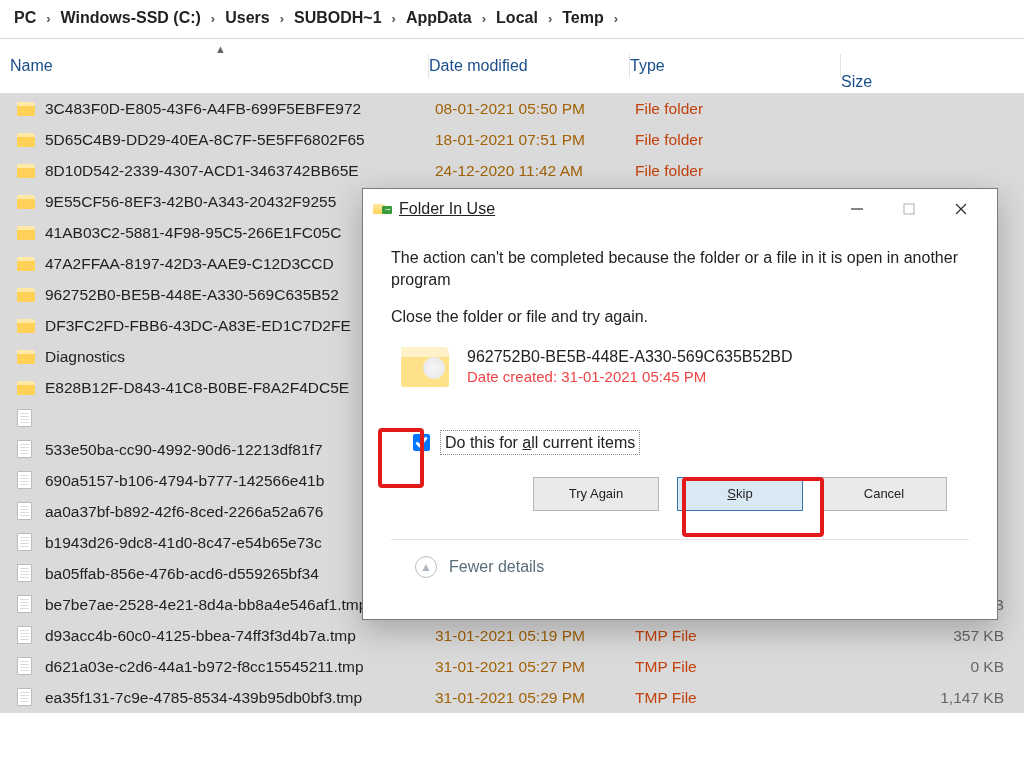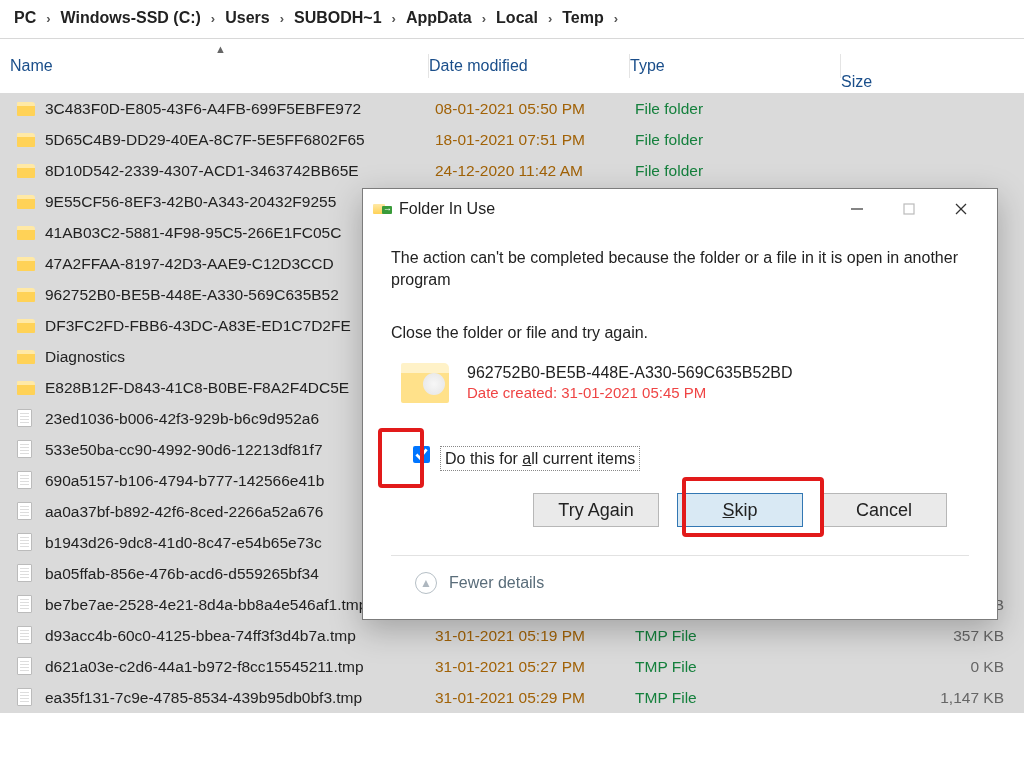--- a/index.html
+++ b/index.html
@@ -17,53 +17,53 @@
   .cols .c-size { flex:1;margin-top:32px;}
   .sort-ind { position:absolute; left:205px; top:-14px; font-size:11px; color:#666;}
   .cdiv { width:1px; height:24px; background:#e4e4e4; margin-right:0;}
   
   .files {}
   .row { display:flex; align-items:center; height:31px; padding-left:17px; font-size:15.5px; color:#222;}
   .row.sel { background:#dadada;}
   .row .icon { width:20px; height:20px; margin-right:8px; flex-shrink:0; display:inline-block;}
   .row .nm { width:390px; white-space:nowrap; overflow:hidden;}
   .row .dt { width:200px; color:#a16207;}
-  .row .tp { width:210px; color:#15803d;}
+  .row .tp { width:210px; color:#c2410c;}
   .row .sz { flex:1; text-align:right; padding-right:20px; color:#666;}
   .folder-icon { background:linear-gradient(#ffe9a6 0 30%, #ffd257 30% 100%); border-radius:1px 3px 1px 1px; width:18px; height:14px; margin-top:3px;}
   .file-icon { border:1px solid #bbb; background:#fff; width:15px; height:18px; border-radius:1px; position:relative;}
   .file-icon::after{content:""; position:absolute; top:3px; left:2px; right:2px; height:1px; background:#ddd; box-shadow:0 3px 0 #ddd,0 6px 0 #ddd,0 9px 0 #ddd;}
   
   .dialog { position:absolute; left:362px; top:188px; width:636px; height:432px; background:#fff; border:1px solid #7c7c7c; box-shadow:0 10px 30px rgba(0,0,0,.25);}
-  .dlg-title { display:flex; align-items:center; height:40px; padding:0 10px;}
+  .dlg-title { display:flex; align-items:center; height:40px; padding:0 10px;text-decoration:underline;}
   .dlg-title .ficon{width:18px;height:14px;margin-right:8px;position:relative;}
   .dlg-title .ficon .a{position:absolute;left:0;top:2px;width:12px;height:10px;background:linear-gradient(#ffe9a6,#ffd257);border-radius:1px;}
   .dlg-title .ficon .b{position:absolute;left:9px;top:4px;width:10px;height:8px;background:#3a9b3a;border-radius:1px;}
   .dlg-title .ficon .b::after{content:"\2192";color:#fff;font-size:9px;position:absolute;left:1px;top:-3px;}
   .dlg-title .ttl{flex:1;font-size:16px;color:#222;}
   .wbtn{width:52px;height:34px;display:flex;align-items:center;justify-content:center;color:#333;}
   .wbtn.max{color:#bbb;}
   .wbtn svg{stroke:currentColor;}
   .dlg-body{padding:10px 28px 0 28px; font-size:16px; color:#222; line-height:1.35;}
   .dlg-msg1{margin-top:8px;}
-  .dlg-msg2{margin-top:32px;}
+  .dlg-msg2{margin-top:16px;}
   .dlg-item{display:flex; align-items:center; margin-top:18px;}
   .big-folder{width:48px;height:40px;margin-left:10px;margin-right:18px;background:linear-gradient(#fff2c8 0 25%, #ffe18a 25% 100%);border-radius:2px 5px 2px 2px;position:relative;}
   .big-folder::after{content:"";position:absolute;right:4px;top:10px;width:22px;height:22px;border-radius:50%;background:radial-gradient(#f7f7f7,#e4e4e4);}
   .item-info .nm{font-size:16px;}
   .item-info .sub{font-size:15px;color:#ef4444;}
-  .chk-row{display:flex;align-items:flex-start;margin-top:42px;position:relative;}
+  .chk-row{display:flex;align-items:center;margin-top:42px;position:relative;}
   .chk-row input{width:17px;height:17px;margin-left:22px;margin-right:10px;}
   .chk-row label{border:1px dotted #888; padding:1px 4px; font-size:16px;}
   .chk-row label u{text-decoration:underline;}
   .hl-box{position:absolute;border:4px solid #e21a1a;border-radius:4px;pointer-events:none;}
   .hl-chk{left:378px; top:428px; width:46px; height:60px;}
   .hl-skip{left:682px; top:477px; width:142px; height:60px;}
   .dlg-btns{display:flex; justify-content:flex-end; gap:18px; padding-right:22px; margin-top:22px;}
-  .dbtn{width:126px;height:34px;border:1px solid #b7b7b7;background:#eaeaea;display:flex;align-items:center;justify-content:center;font-size:18px;cursor:pointer;}
+  .dbtn{width:126px;height:34px;border:1px solid #b7b7b7;background:#eaeaea;display:flex;align-items:center;justify-content:center;font-size:13px;cursor:pointer;}
   .dbtn.active{background:#d9e9f4;border-color:#3277b3;}
   .dlg-sep{border:none;border-top:1px solid #e2e2e2;margin:28px 0 16px 0;}
   .fewer{display:flex;align-items:center;padding-left:24px;color:#5a6d7a;font-size:16px;}
   .fewer .circ{width:22px;height:22px;border:1.5px solid #b6bfc6;border-radius:50%;display:flex;align-items:center;justify-content:center;margin-right:12px;color:#aeb7bf;font-size:12px;}
 </style>
 </head>
 <body>
 
 <div class="breadcrumb" id="breadcrumb">
     <span class="crumb">PC</span>
@@ -181,21 +181,20 @@
       </span>
       <span class="nm">E828B12F-D843-41C8-B0BE-F8A2F4DC5E</span>
       <span class="dt"></span>
       <span class="tp"></span>
       <span class="sz"></span>
     </div>
     <div class="row sel">
       <span class="icon">
         <span class="file-icon" style="display: block;"></span>
       </span>
-      <span class="nm">23ed1036-b006-42f3-929b-b6c9d952a6</span>
       <span class="dt"></span>
       <span class="tp"></span>
       <span class="sz"></span>
     </div>
     <div class="row sel">
       <span class="icon">
         <span class="file-icon" style="display: block;"></span>
       </span>
       <span class="nm">533e50ba-cc90-4992-90d6-12213df81f7</span>
       <span class="dt"></span>

